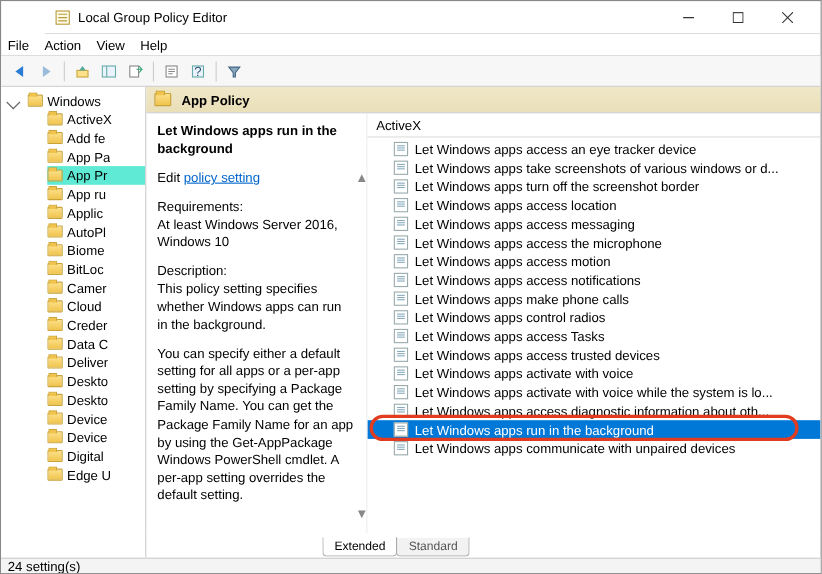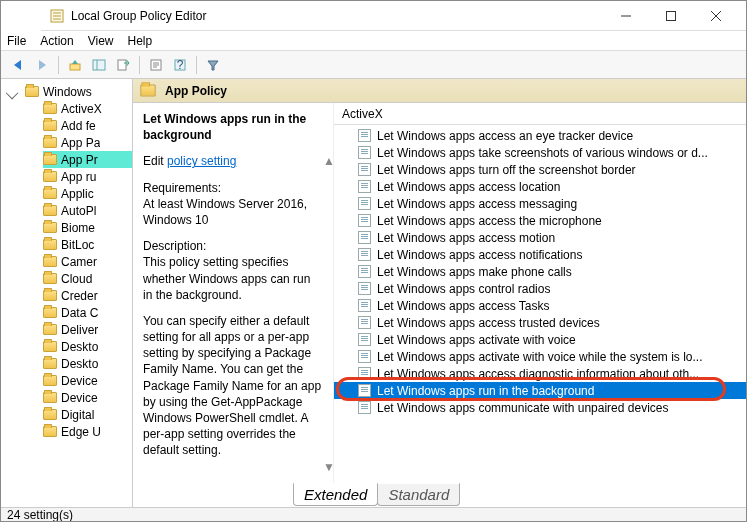--- a/index.html
+++ b/index.html
@@ -35,21 +35,21 @@
 .scrollhint { position: absolute; right: -4px; top: 50px; bottom: 10px; width: 16px; display: flex; flex-direction: column; justify-content: space-between; align-items: center; color: #888; }
 .settings { flex: 1; display: flex; flex-direction: column; min-width: 0; border-left: 1px solid #eee; }
 .colhdr { height: 22px; border-bottom: 1px solid #ddd; display: flex; align-items: center; padding: 0 8px; font-size: 12px; }
 .list { flex: 1; overflow: hidden; padding: 2px 0; position: relative; min-height: 0; }
 .row { height: 17px; display: flex; align-items: center; padding: 0 6px 0 24px; white-space: nowrap; overflow: hidden; font-size: 12px; }
 .row.sel { background: #0078d7; color: #fff; }
 .row .pic { width: 13px; height: 13px; border: 1px solid #9aa; background: #fff; margin-right: 6px; flex-shrink: 0; position: relative; }
 .row .pic::after { content: ""; position: absolute; left: 2px; top: 2px; right: 2px; height: 1px; background: #8ab; box-shadow: 0 2px #8ab, 0 4px #8ab; }
 .highlight-ring { position: absolute; border: 3px solid #e23b1f; border-radius: 14px; pointer-events: none; }
 .tabstrip { height: 22px; display: flex; align-items: flex-end; padding-left: 160px; border-top: 1px solid #fff; }
-.tab { padding: 2px 10px; border: 1px solid #aaa; border-top-color: #fff; background: #fff; border-radius: 0 0 4px 4px; font-size: 15px; margin-right: -1px; position: relative; top: -1px; font-style: italic; }
+.tab { padding: 2px 10px; border: 1px solid #aaa; border-top-color: #fff; background: #fff; border-radius: 0 0 4px 4px; font-size: 11px; margin-right: -1px; position: relative; top: -1px; }
 .tab.inactive { background: #f2f2f2; color: #555; }
 .statusbar { height: 14px; border-top: 1px solid #ccc; display: flex; align-items: center; padding: 0 6px; font-size: 11px; background: #f4f4f4; }
 svg { display: block; }
 </style>
 </head>
 <body>
 
 <div class="titlebar">
   <span class="icon">
     <svg width="16" height="16">

